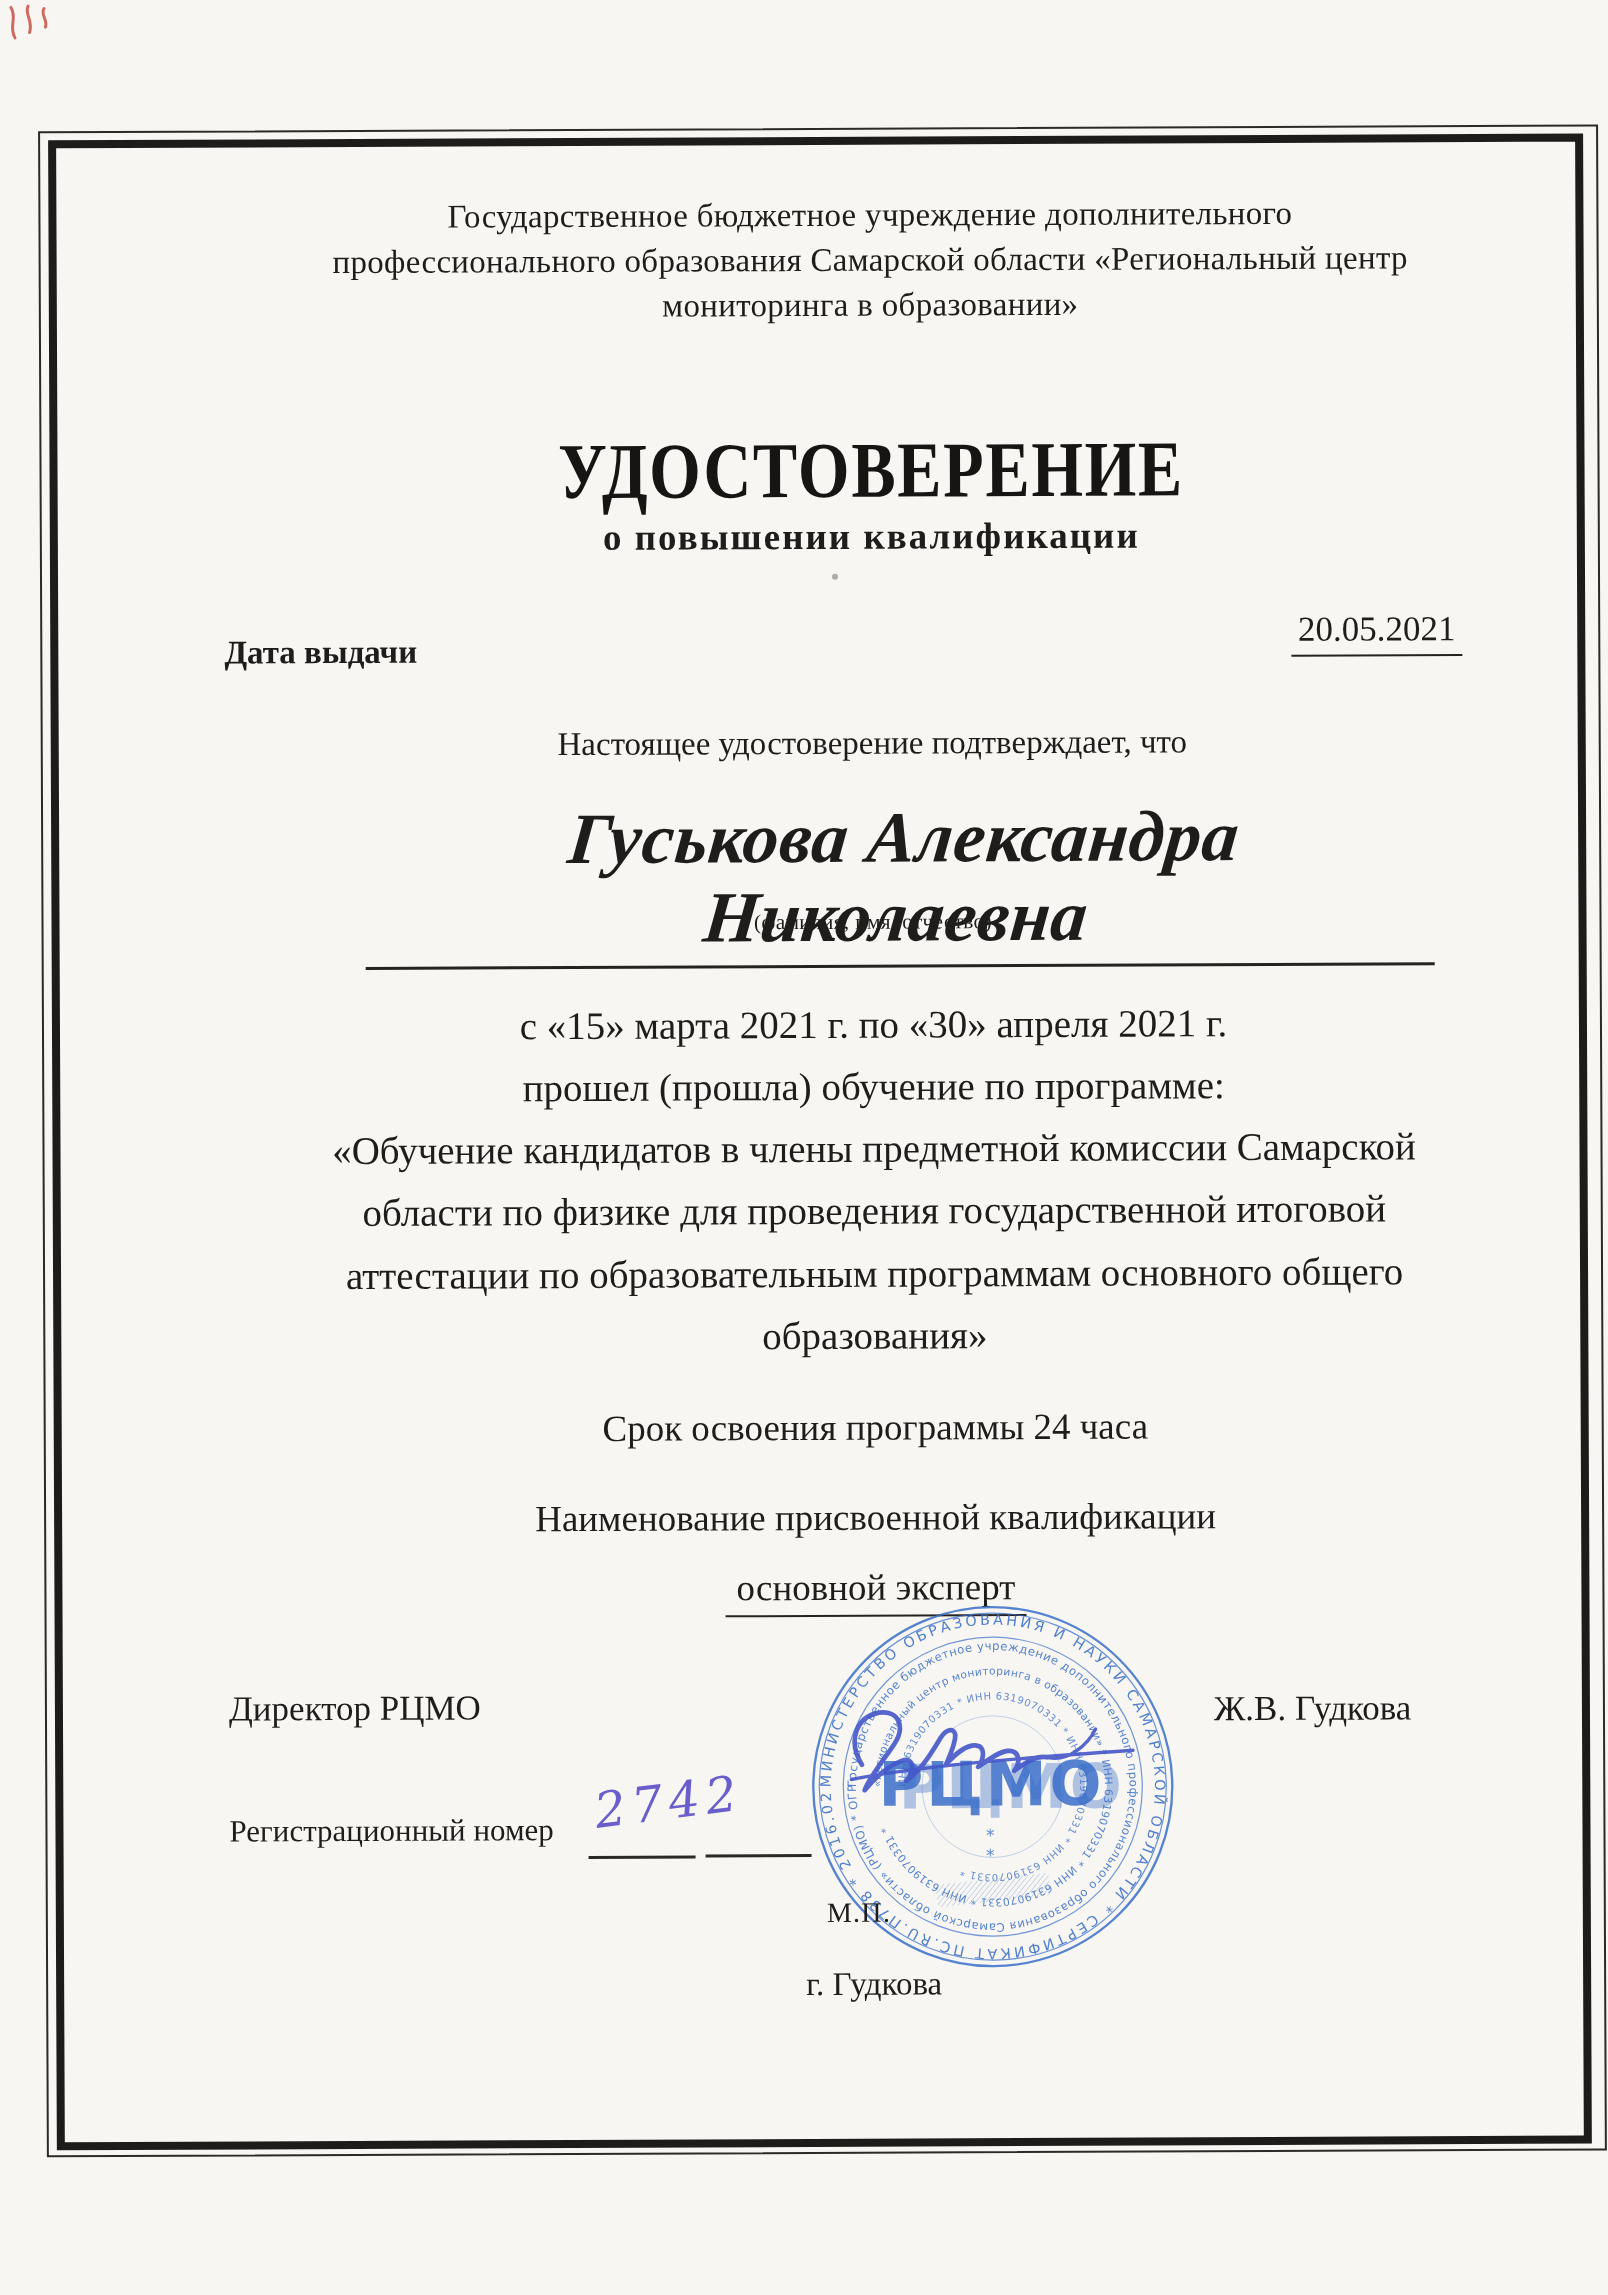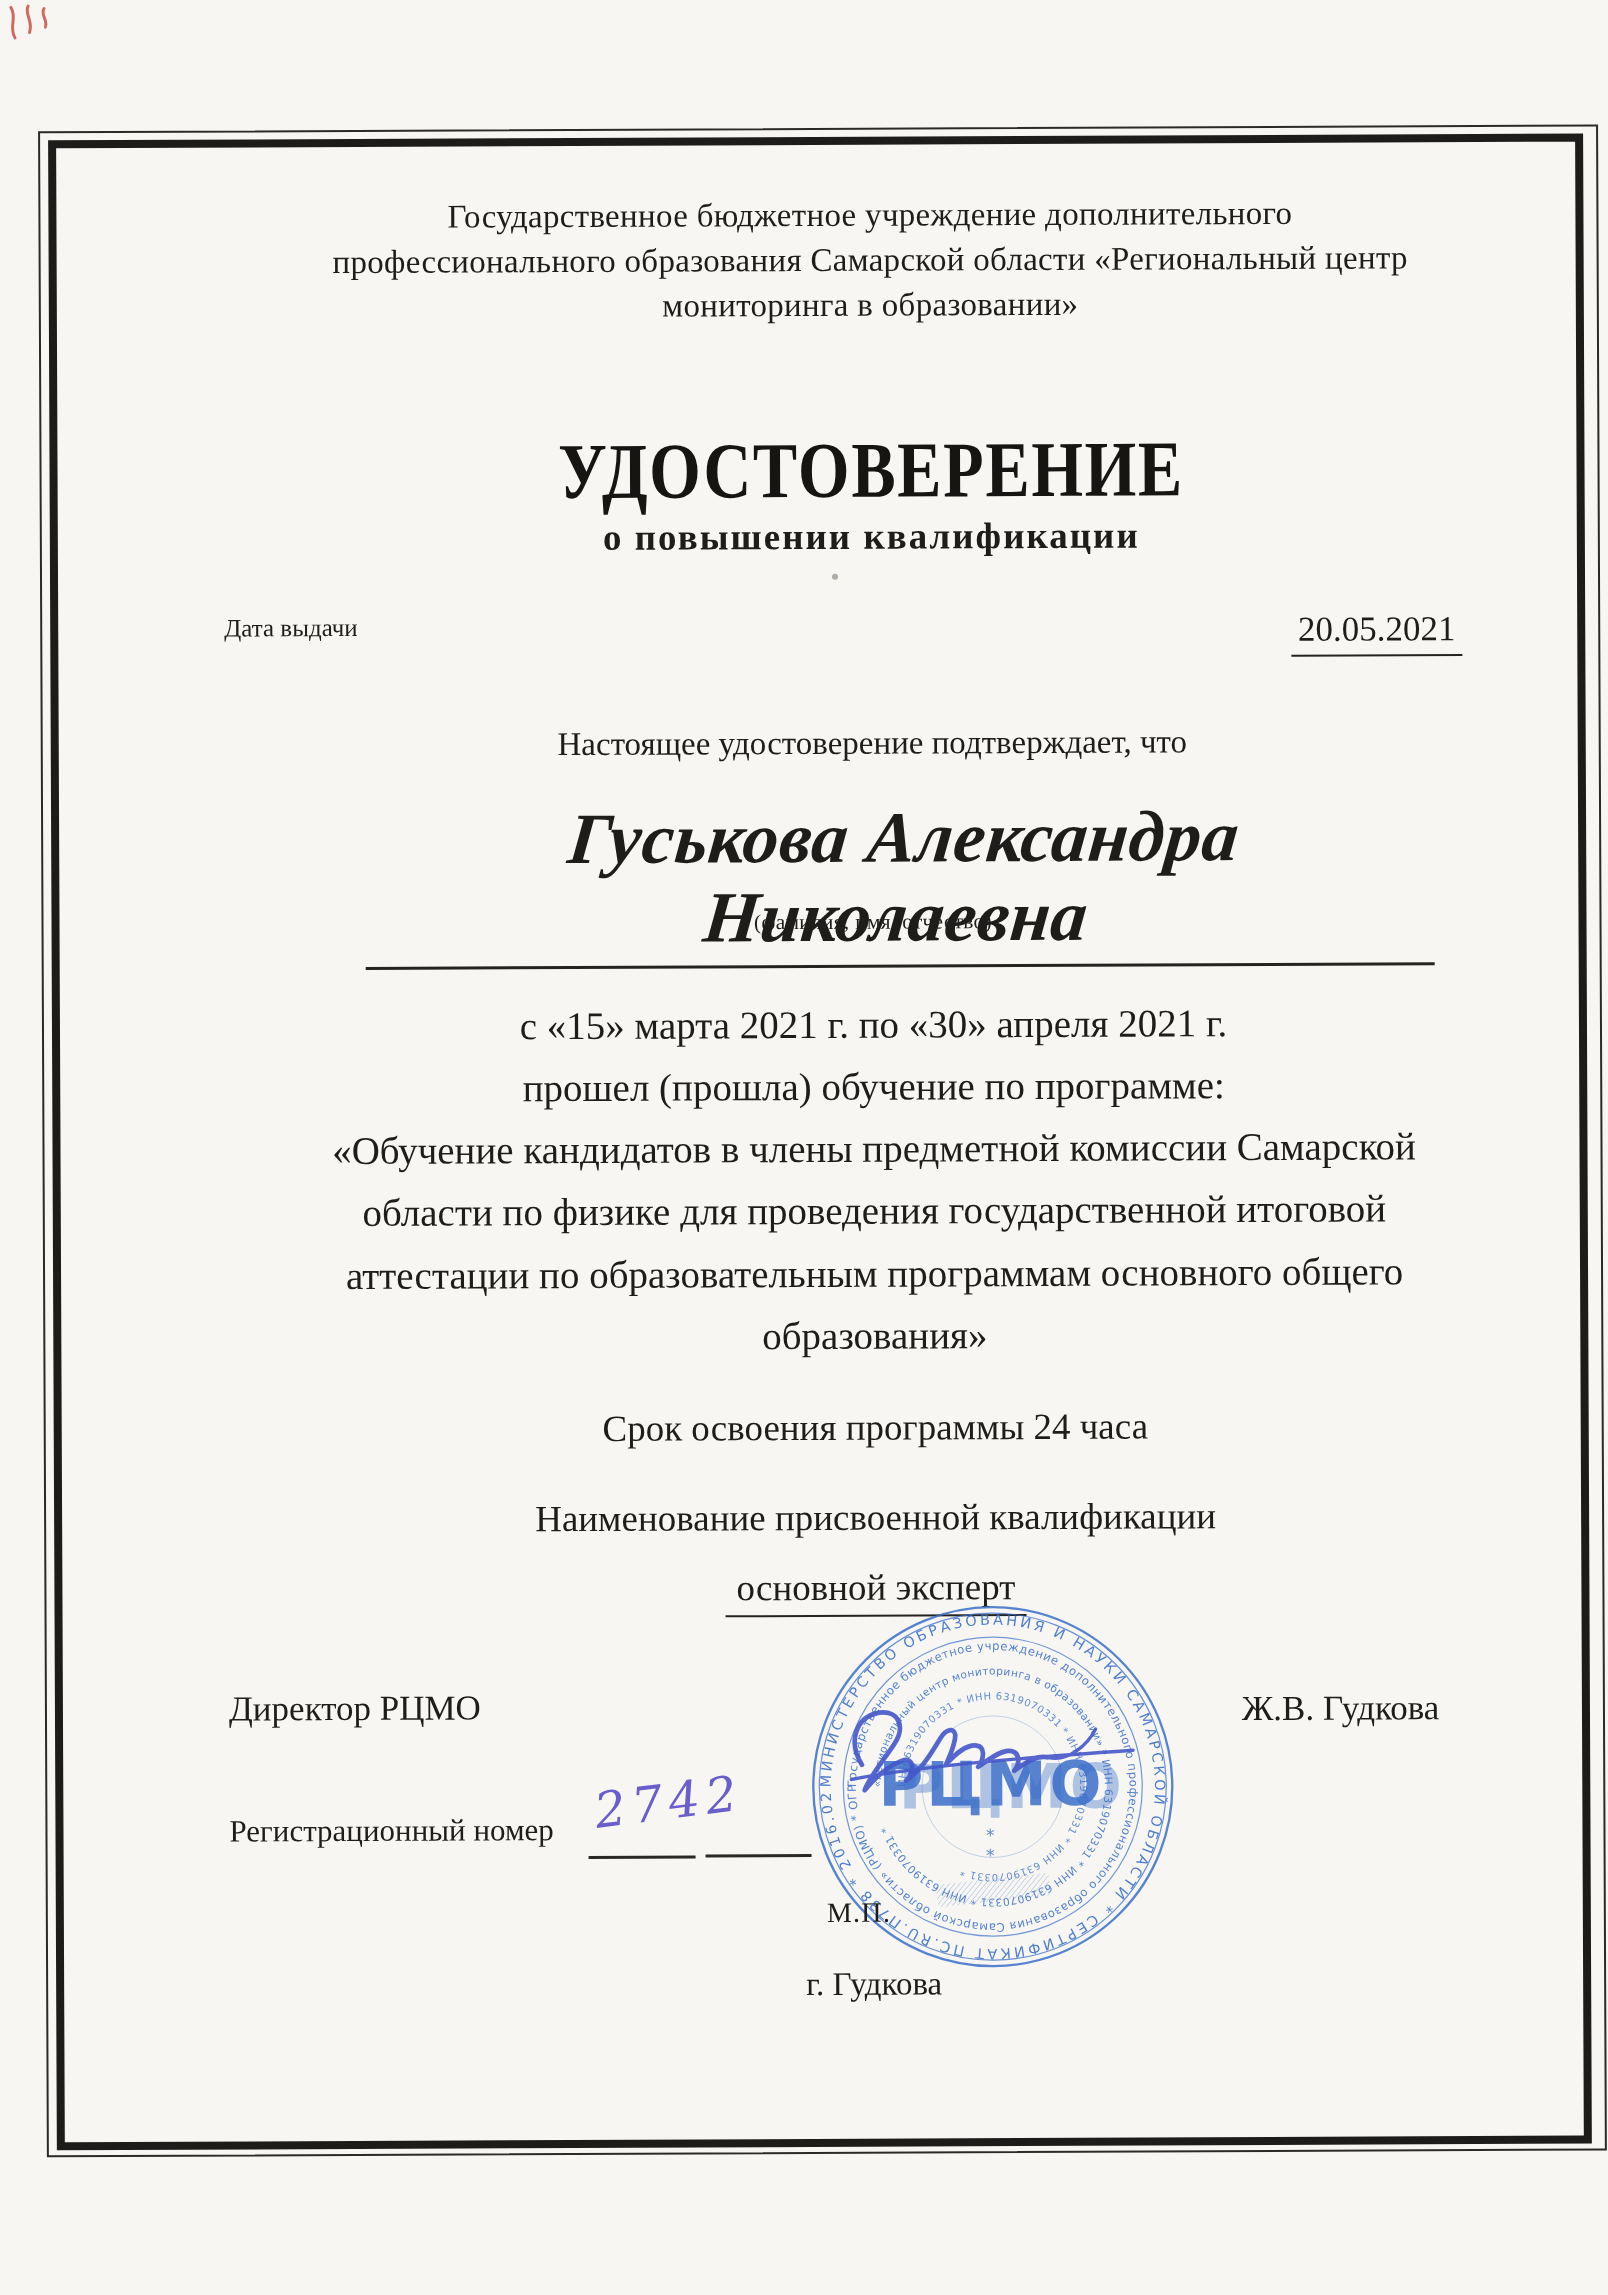--- a/index.html
+++ b/index.html
@@ -24,21 +24,21 @@
   .content { position:absolute; left:140px; top:0; width:1469px; height:2295px; }
   .line { position:absolute; left:0; right:0; text-align:center; line-height:1.15; }
 
   .org       { font-size:33px; letter-spacing:0.3px; }
   .org-l1 { top:197px; } .org-l2 { top:242px; } .org-l3 { top:287px; }
 
   .title     { top:426px; font-size:79px; font-weight:bold; letter-spacing:2px;
                transform:scaleX(.84); transform-origin:50% 50%; color:#161513; }
   .subtitle  { top:516px; font-size:37px; font-weight:bold; letter-spacing:2px; }
 
-  .date-label { position:absolute; left:227px; top:612px; font-size:25px; }
+  .date-label { position:absolute; left:227px; top:632px; font-size:33px;font-weight:bold; }
   .date-value { position:absolute; left:1294px; top:612px; font-size:35px;
                 border-bottom:2.7px solid #24231f; padding:0 6.7px 5.3px 6.7px; }
 
   .confirm   { top:725px; font-size:33px; }
 
   .holder-wrap { position:absolute; left:367px; top:799px; width:1069px; text-align:center;
                  border-bottom:3.3px solid #24231f; padding-bottom:8px; line-height:1.1; }
   .holder-name { font-size:72px; font-weight:600; font-style:italic;
                  display:inline-block; transform:skewX(-6deg); letter-spacing:0.7px; }
   .caption   { top:910px; font-size:21.4px; letter-spacing:0.3px; }
@@ -48,21 +48,21 @@
   .training  { top:1065px; }
   .prog-1 { top:1127px; } .prog-2 { top:1189px; }
   .prog-3 { top:1252px; } .prog-4 { top:1314px; }
 
   .duration  { top:1407px; font-size:37px; }
   .quallabel { top:1497px; font-size:37px; }
   .qualline  { top:1567px; font-size:37px; }
   .qual-underline { border-bottom:2.7px solid #24231f; padding:0 10.7px 6.7px 10.7px; }
 
   .director-label { position:absolute; left:227px;  top:1687px; font-size:35px; }
-  .director-name  { position:absolute; left:1212px; top:1691px; font-size:35px;margin-left:28px; }
+  .director-name  { position:absolute; left:1212px; top:1691px; font-size:35px; }
 
   .reg-label { position:absolute; left:227px; top:1811px; font-size:31px; }
   .reg-number { position:absolute; left:596px; top:1782px; font-size:49px;
                 font-style:italic; letter-spacing:6px; color:#5e52c8; opacity:.92;
                 transform:rotate(-7deg); transform-origin:0 100%;
                 font-family:"DejaVu Serif",serif; }
   .reg-line-1 { position:absolute; left:586px;  top:1855px; width:107px; height:2.7px; background:#2a2925; }
   .reg-line-2 { position:absolute; left:703px; top:1854px; width:106px; height:2.7px; background:#2a2925; }
 
   .mp   { position:absolute; left:824px; top:1897px; font-size:28px; letter-spacing:1.3px; }

